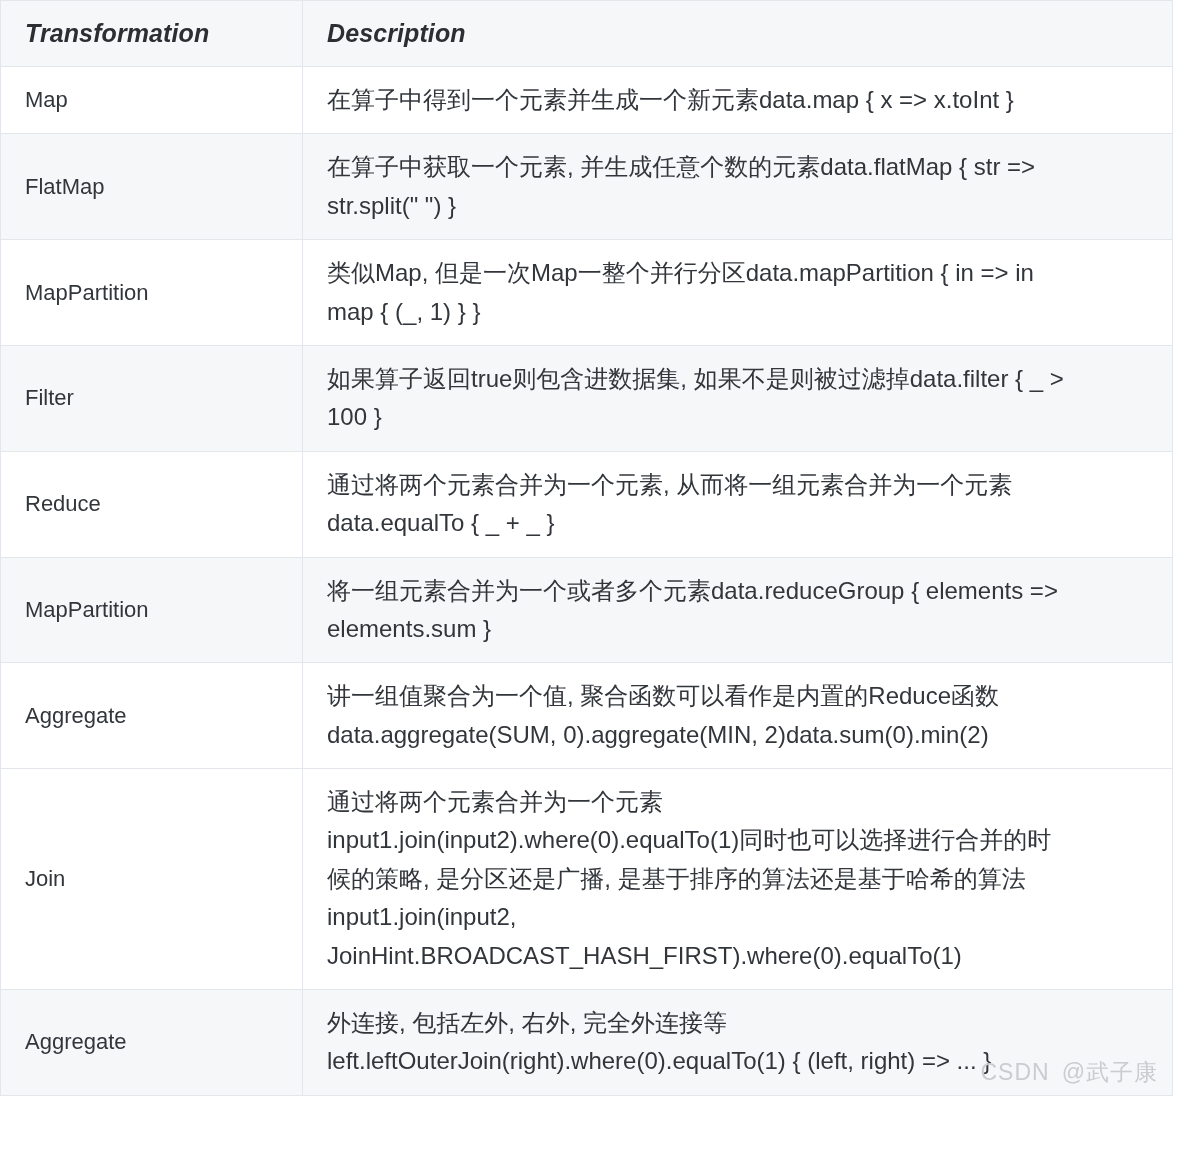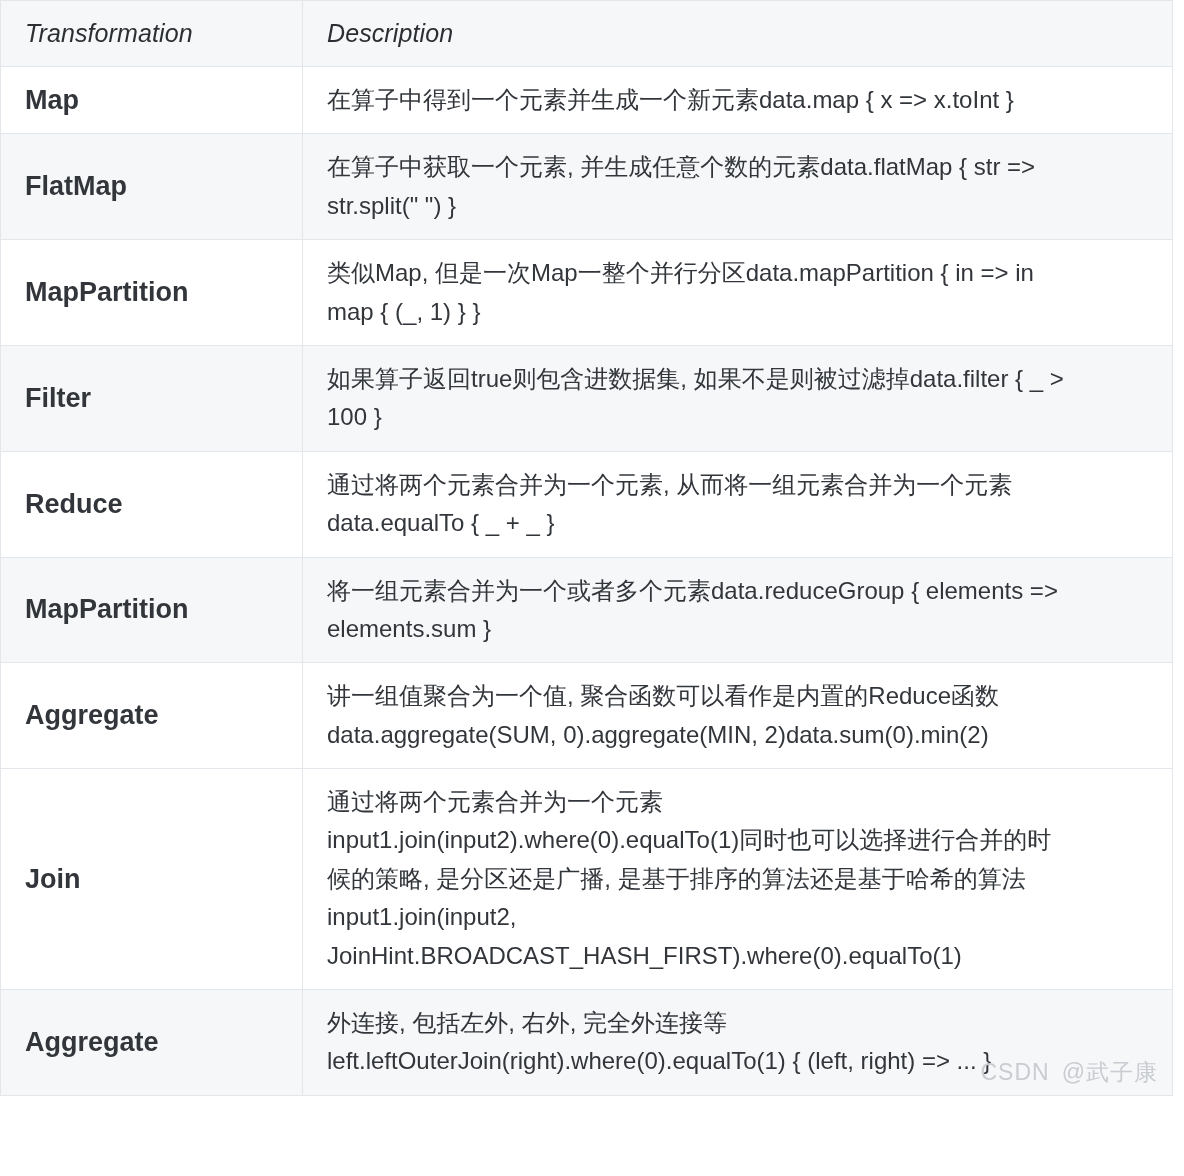--- a/index.html
+++ b/index.html
@@ -38,41 +38,41 @@
     border-right: 1px solid #e3e6ea;
     border-bottom: 1px solid #e3e6ea;
     vertical-align: middle;
     text-align: left;
     padding: 14px 24px;
     color: #32363b;
   }
 
   table.transform-table thead th {
     background: #f6f7f8;
-    font-weight: normal;
+    font-weight: bold;
     font-style: italic;
     font-size: 25px;
     letter-spacing: 0.1px;
     padding-top: 18px;
     padding-bottom: 18px;
     color: #2b2f33;
     margin-top: 48px;
   }
 
   table.transform-table tbody tr.row-odd td {
     background: #ffffff;
   }
   table.transform-table tbody tr.row-even td {
     background: #f6f7f8;
   }
 
   td.cell-name {
-    font-size: 27px;
+    font-size: 22px;
     color: #3a3f45;
-    font-weight: bold;
+    font-weight: normal;
     white-space: nowrap;
   }
 
   td.cell-desc {
     font-size: 24px;
     line-height: 1.6;
     color: #2d3135;
     word-break: break-word;
   }
 

